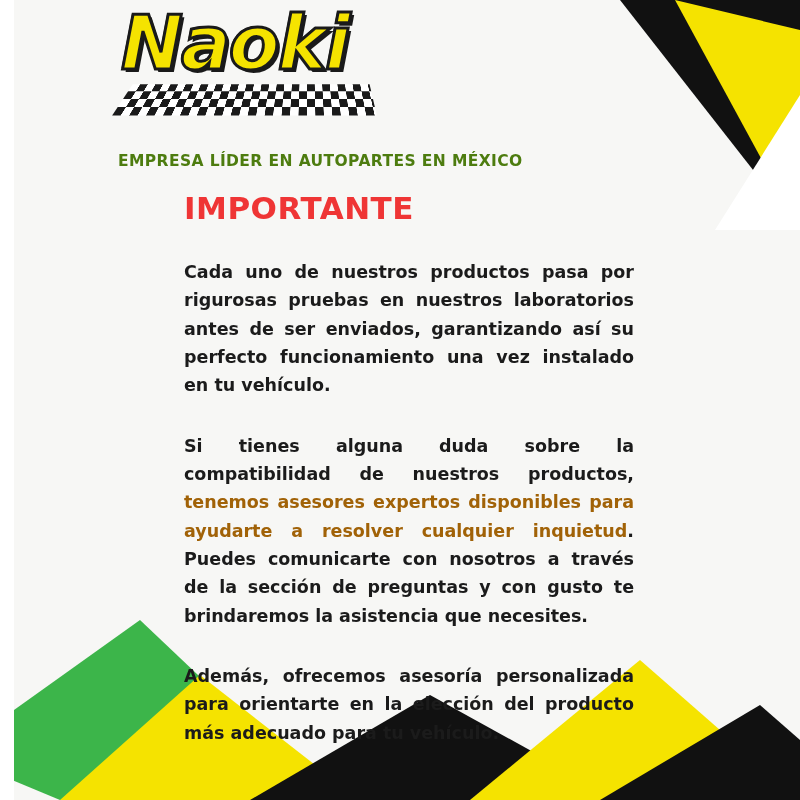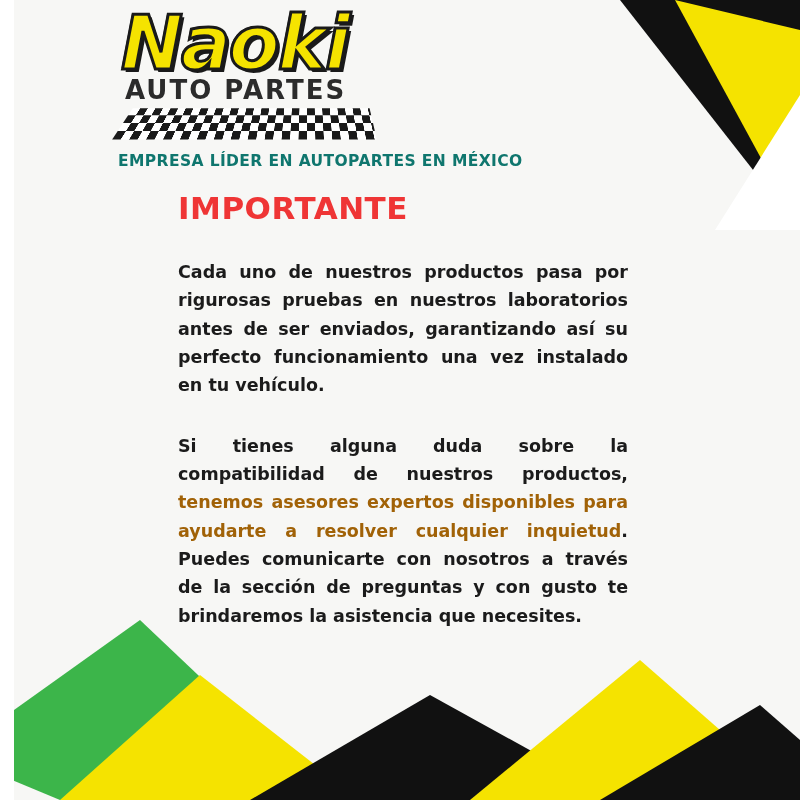--- a/index.html
+++ b/index.html
@@ -98,28 +98,28 @@
     background-color: #ffffff;
     transform: skewX(-12deg) perspective(60px) rotateX(12deg);
   }
   .tagline {
     position: absolute;
     left: 118px;
     top: 152px;
     font-family: "DejaVu Sans", sans-serif;
     font-size: 15.5px;
     font-weight: bold;
-    color: #0f766e;
+    color: #4d7c0f;
     letter-spacing: 0.4px;
     white-space: nowrap;
   }
   
   .content {
     position: absolute;
-    left: 178px;
+    left: 184px;
     top: 190px;
     width: 450px;
   }
   .title {
     font-family: "DejaVu Sans", sans-serif;
     font-size: 31px;
     font-weight: bold;
     color: #ef3535;
     letter-spacing: 0.5px;
     margin: 0 0 32px 0;
@@ -158,28 +158,28 @@
     <polygon points="470,200 640,60 800,200" fill="#f5e300"></polygon>
     <polygon points="600,200 760,105 800,140 800,200" fill="#111111"></polygon>
     <polygon points="0,200 0,175 60,200" fill="#f7f7f5"></polygon>
   </svg>
 
   <div class="deco deco-left-edge"></div>
 
   <div class="header">
     <div class="logo-wrap">
       <div class="logo-name">Naoki</div>
-      <div class="logo-sub">AUTO PARTES</div>
       <div class="checker"></div>
     </div>
     <div class="tagline">EMPRESA LÍDER  EN AUTOPARTES EN MÉXICO</div>
   </div>
 
   <div class="content">
     <h1 class="title">IMPORTANTE</h1>
 
     <p class="para">Cada uno de nuestros productos pasa por rigurosas pruebas en nuestros laboratorios antes de ser enviados, garantizando así su perfecto funcionamiento una vez instalado en tu vehículo.</p>
 
     <p class="para"><span>Si tienes alguna duda sobre la compatibilidad de nuestros productos, </span><span class="hl">tenemos asesores expertos disponibles para ayudarte a resolver cualquier inquietud</span><span>. Puedes comunicarte con nosotros a través de la sección de preguntas y con gusto te brindaremos la asistencia que necesites.</span></p>
 
+    <p class="para">Además, ofrecemos asesoría personalizada para orientarte en la elección del producto más adecuado para tu vehículo.</p>
   </div>
 
 </div>
 
 </body></html>

